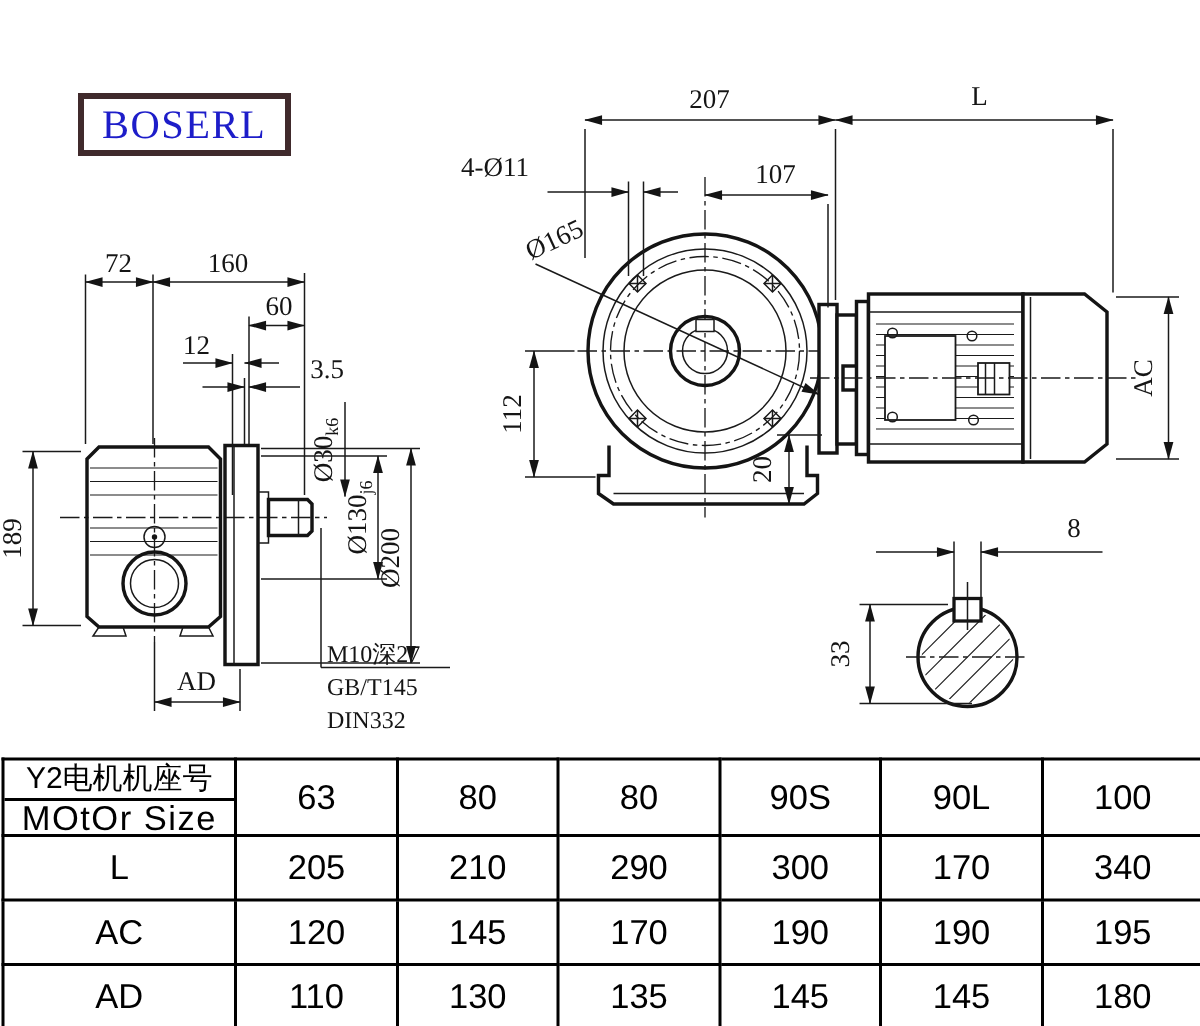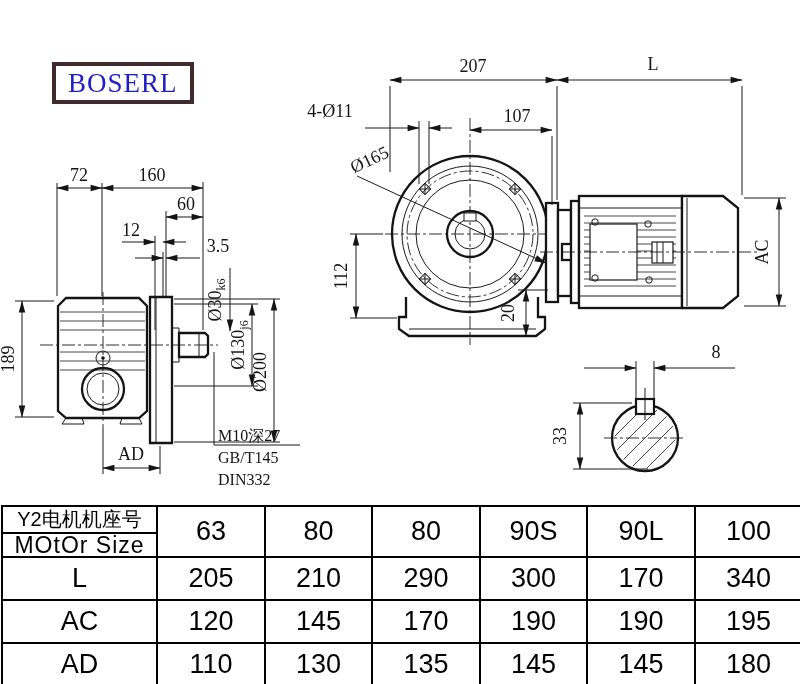--- a/index.html
+++ b/index.html
@@ -15,21 +15,21 @@
   .ds{font-family:"Liberation Serif",serif;font-size:18px;}
   .dn{font-family:"Liberation Serif",serif;font-size:16px;}
   .thin{stroke:#1a1a1a;stroke-width:1;fill:none;}
   .hair{stroke:#1a1a1a;stroke-width:0.8;fill:none;}
   .bold{stroke:#141414;stroke-width:2.3;fill:none;}
   .boldw{stroke:#141414;stroke-width:2.3;fill:#ffffff;}
   .cl{stroke:#1a1a1a;stroke-width:0.9;fill:none;stroke-dasharray:13 3 3 3;}
   #dim-table{position:absolute;left:1px;top:505px;width:798px;height:178px;
              border-collapse:collapse;table-layout:fixed;background:#fff;}
   #dim-table td{border:2px solid #000;text-align:center;vertical-align:middle;
-                font-size:27px;padding:0;color:#000;}
+                font-size:23px;padding:0;color:#000;}
   #dim-table .hcell{font-size:20px;}
   .hcn{display:block;border-bottom:2px solid #000;font-size:20px;line-height:25px;}
   .hen{display:block;font-size:23px;line-height:22px;letter-spacing:1px;}
 </style>
 </head>
 <body>
 
 <div id="page">
 
   <svg id="drawing" width="800" height="505" viewBox="0 0 800 505">

